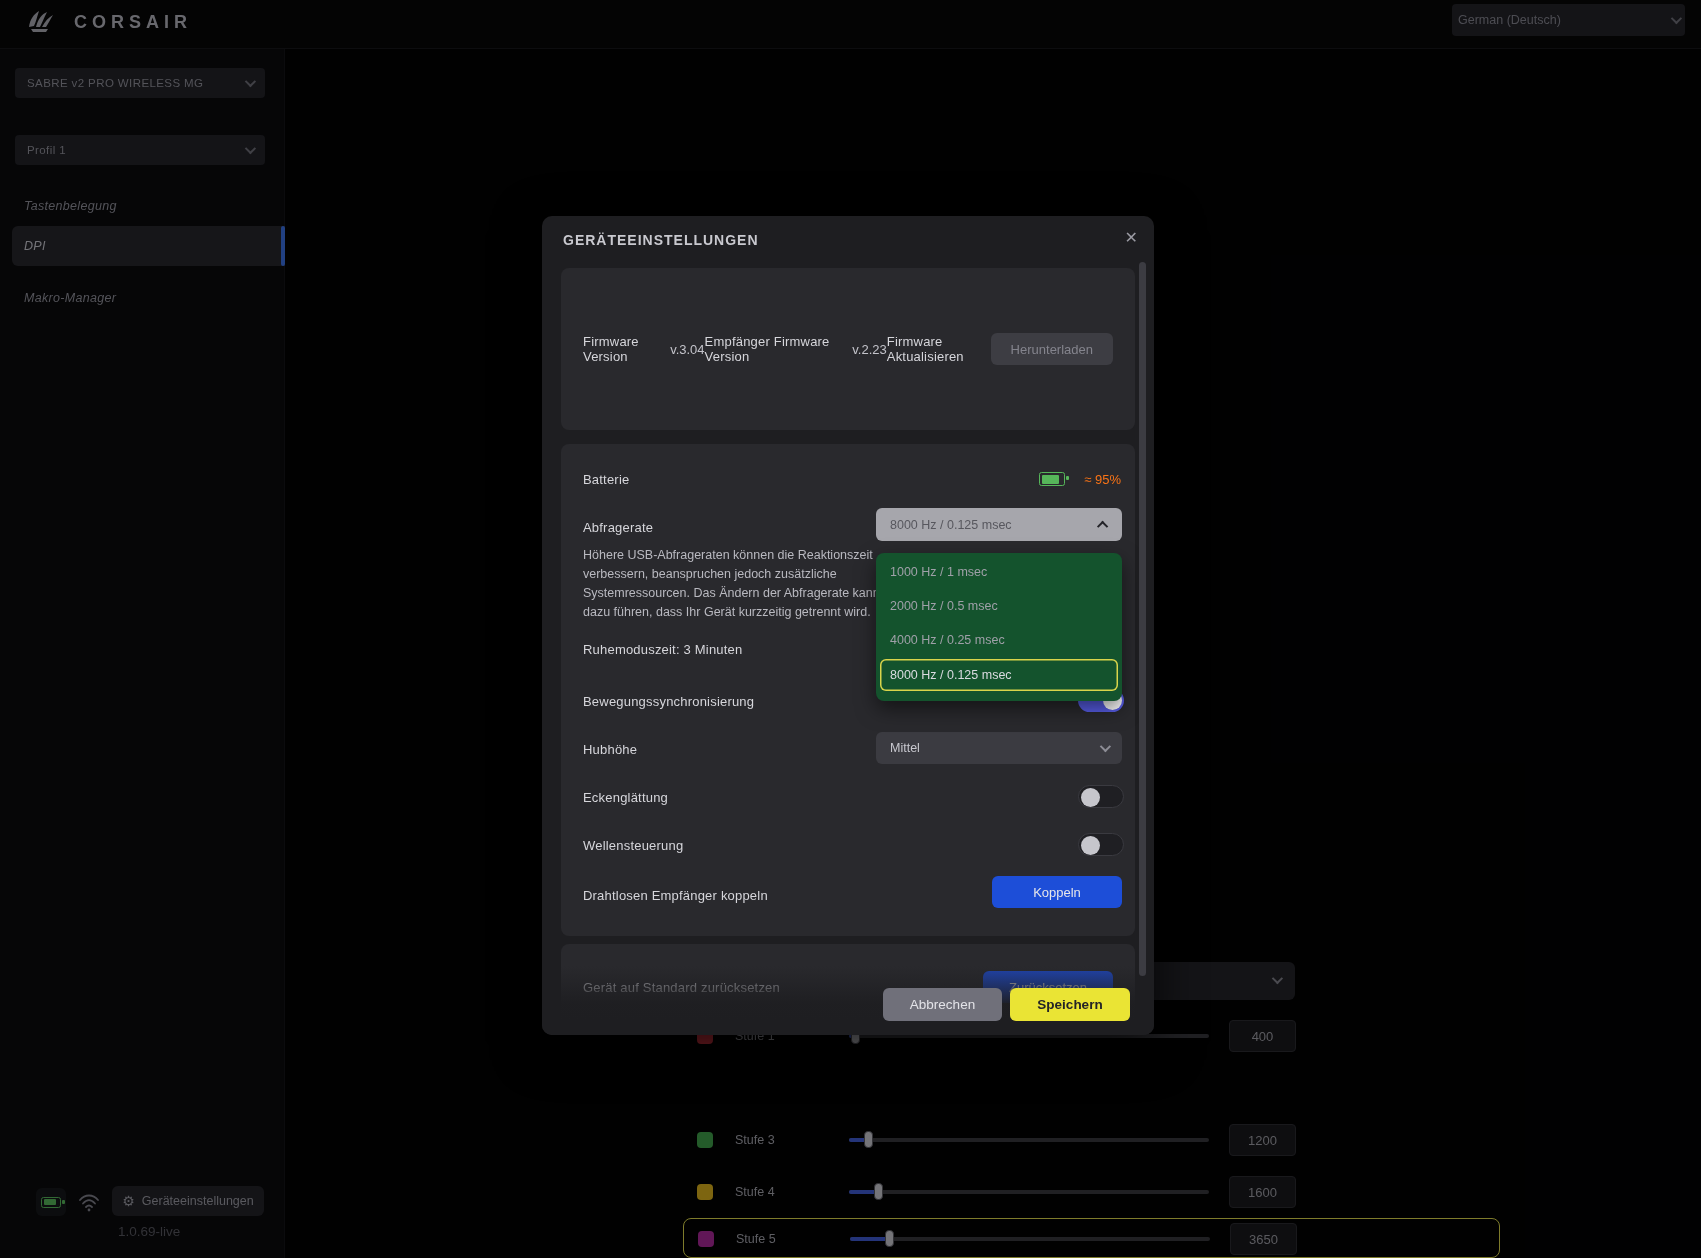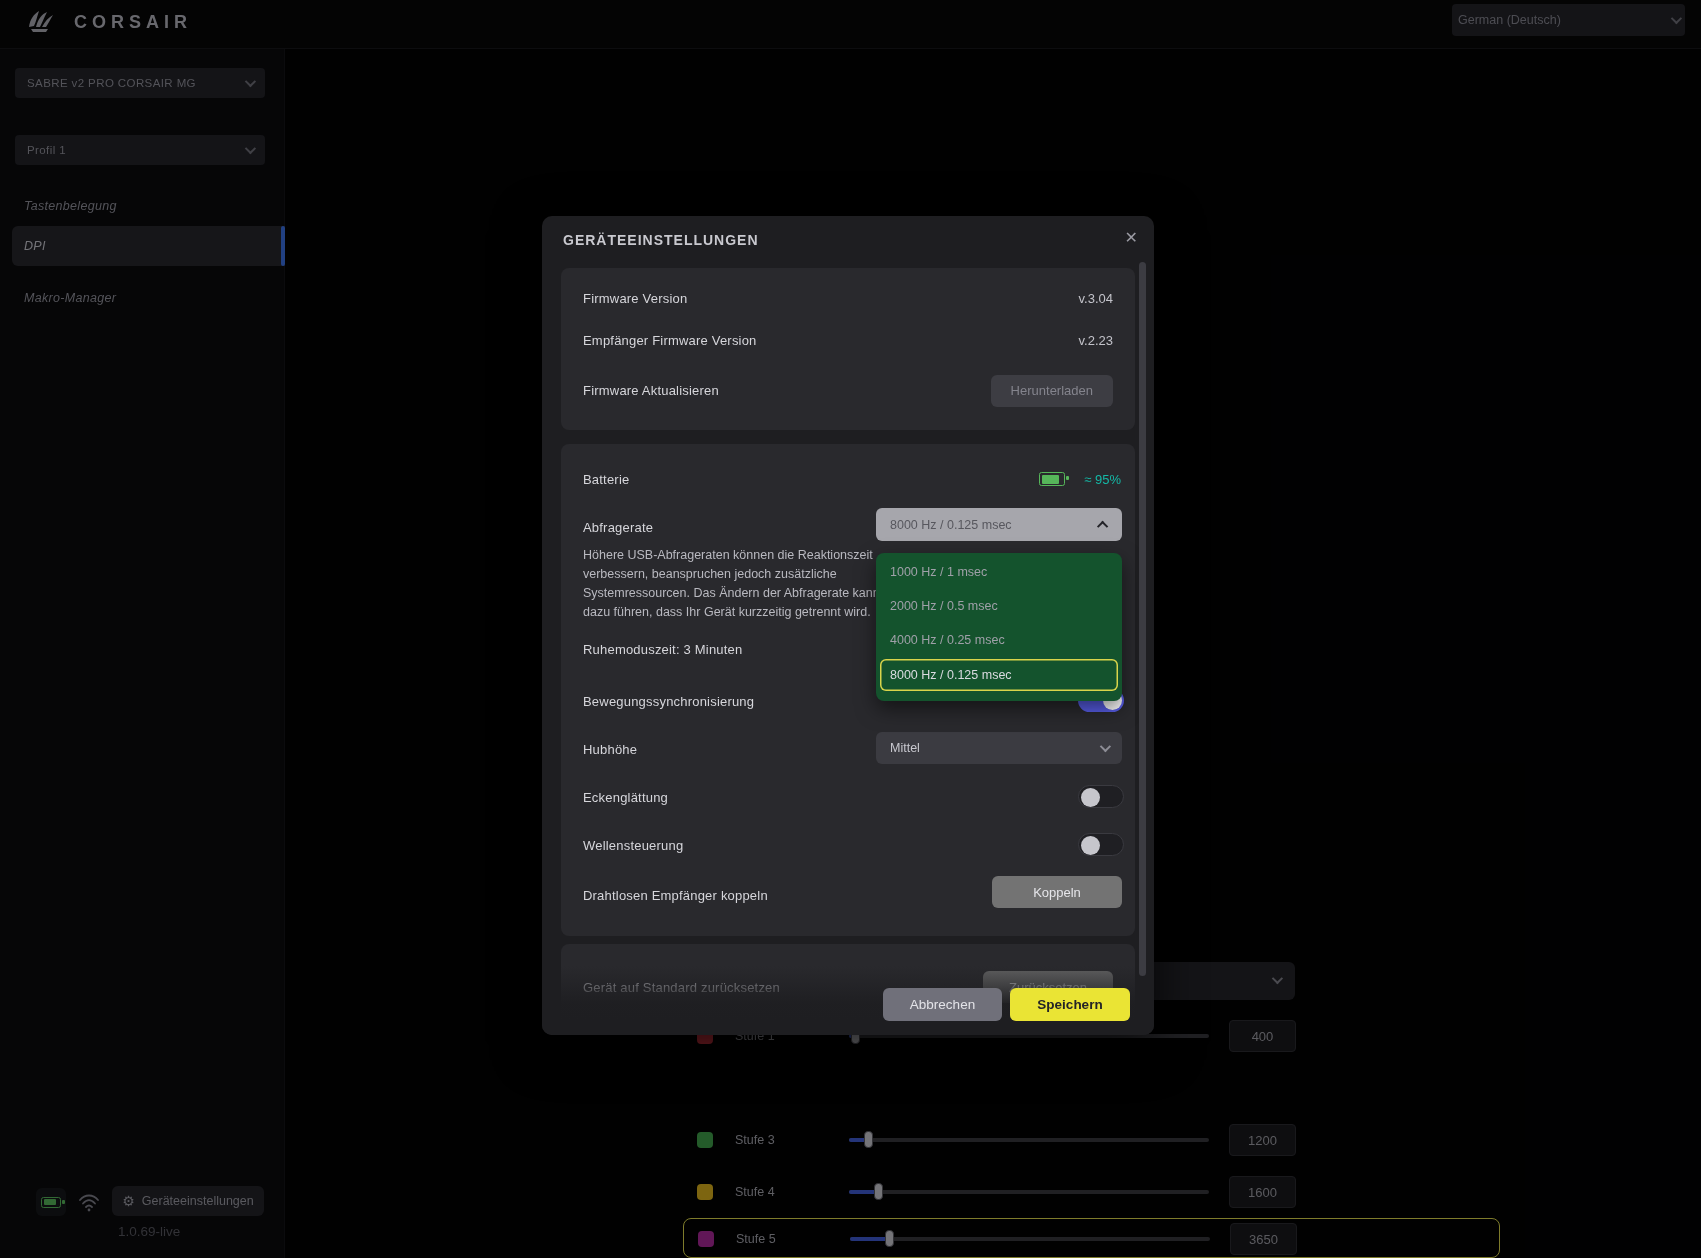--- a/index.html
+++ b/index.html
@@ -58,31 +58,31 @@
 
   
   .backdrop { position:absolute; inset:0; background:rgba(0,0,0,.42); z-index:40; }
 
   
   .modal { position:absolute; left:542px; top:216px; width:612px; height:819px; background:#1e1e21; border-radius:10px; box-shadow:0 12px 48px rgba(0,0,0,.75); z-index:50; }
   .modal-title { position:absolute; left:21px; top:16px; color:#c9c9cf; font-size:14px; letter-spacing:1px; }
   .modal-close { position:absolute; right:16px; top:12px; color:#9b9ba3; font-size:16px; cursor:default; }
 
   .card { position:absolute; left:19px; width:574px; background:#29292d; border-radius:8px; }
-  .card1 { top:52px; height:162px; padding:10px 22px; display:flex; flex-direction:column; justify-content:space-around; }
+  .card1 { top:52px; height:162px; padding:10px 22px; display:flex; flex-direction:row; justify-content:space-around; }
   .frow { display:flex; align-items:center; justify-content:space-between; }
   .lab { color:#d6d6db; font-size:13px; letter-spacing:.2px; }
   .val { color:#c3c3ca; font-size:13px; }
   .btn-gray-dim { height:32px; padding:0 20px; background:#3d3d43; border:none; border-radius:6px; color:#84848d; font-size:13px; font-family:inherit; }
-  .btn-gray { height:32px; min-width:130px; padding:0 24px; background:#737373; border:none; border-radius:6px; color:#e6e6ea; font-size:13px; font-family:inherit; }
+  .btn-gray { height:32px; min-width:130px; padding:0 24px; background:#1d4ed8; border:none; border-radius:6px; color:#e6e6ea; font-size:13px; font-family:inherit; }
 
   .card2 { top:228px; height:492px; }
   .card2 .abs { position:absolute; }
   .batt-row { left:22px; right:14px; top:22px; height:26px; display:flex; align-items:center; justify-content:space-between; }
-  .batt-val { display:flex; align-items:center; gap:19px; color:#14b8a6; font-size:13px; }
+  .batt-val { display:flex; align-items:center; gap:19px; color:#f97316; font-size:13px; }
   .batt.big { width:26px; height:14px; }
   .dd { border-radius:6px; display:flex; align-items:center; justify-content:space-between; padding:0 14px; font-size:12.5px; }
   .dd-open { left:315px; top:64px; width:246px; height:33px; background:#a6a6ac; color:#57575e; }
   .dd-open .chev { color:#232328; }
   .dd-dark { left:315px; top:288px; width:246px; height:32px; background:#3b3b41; color:#c8c8cf; }
   .dd-dark .chev { color:#8d8d96; }
   .desc { left:22px; top:102px; width:318px; color:#b9b9c0; font-size:12.5px; line-height:19px; }
   .toggle { width:46px; height:23px; border-radius:12px; }
   .toggle .tknob { position:absolute; top:2px; width:19px; height:19px; border-radius:50%; }
   .toggle.on { left:517px; background:#585ee8; }
@@ -121,21 +121,21 @@
       <span class="brand-text">CORSAIR</span>
     </div>
     <div class="lang-select">
       <span class="txt">German (Deutsch)</span>
       <span class="chev down" style="color:#6e6e78"></span>
     </div>
   </header>
 
   <aside class="sidebar">
     <div class="side-select dev">
-      <span class="txt">SABRE v2 PRO CORSAIR MG</span>
+      <span class="txt">SABRE v2 PRO WIRELESS MG</span>
       <span class="chev down" style="color:#6e6e78"></span>
     </div>
     <div class="side-select prof">
       <span class="txt">Profil 1</span>
       <span class="chev down" style="color:#6e6e78"></span>
     </div>
     <div class="nav-item nav-tasten">
       <span>Tastenbelegung</span>
     </div>
     <div class="nav-item nav-makro">

